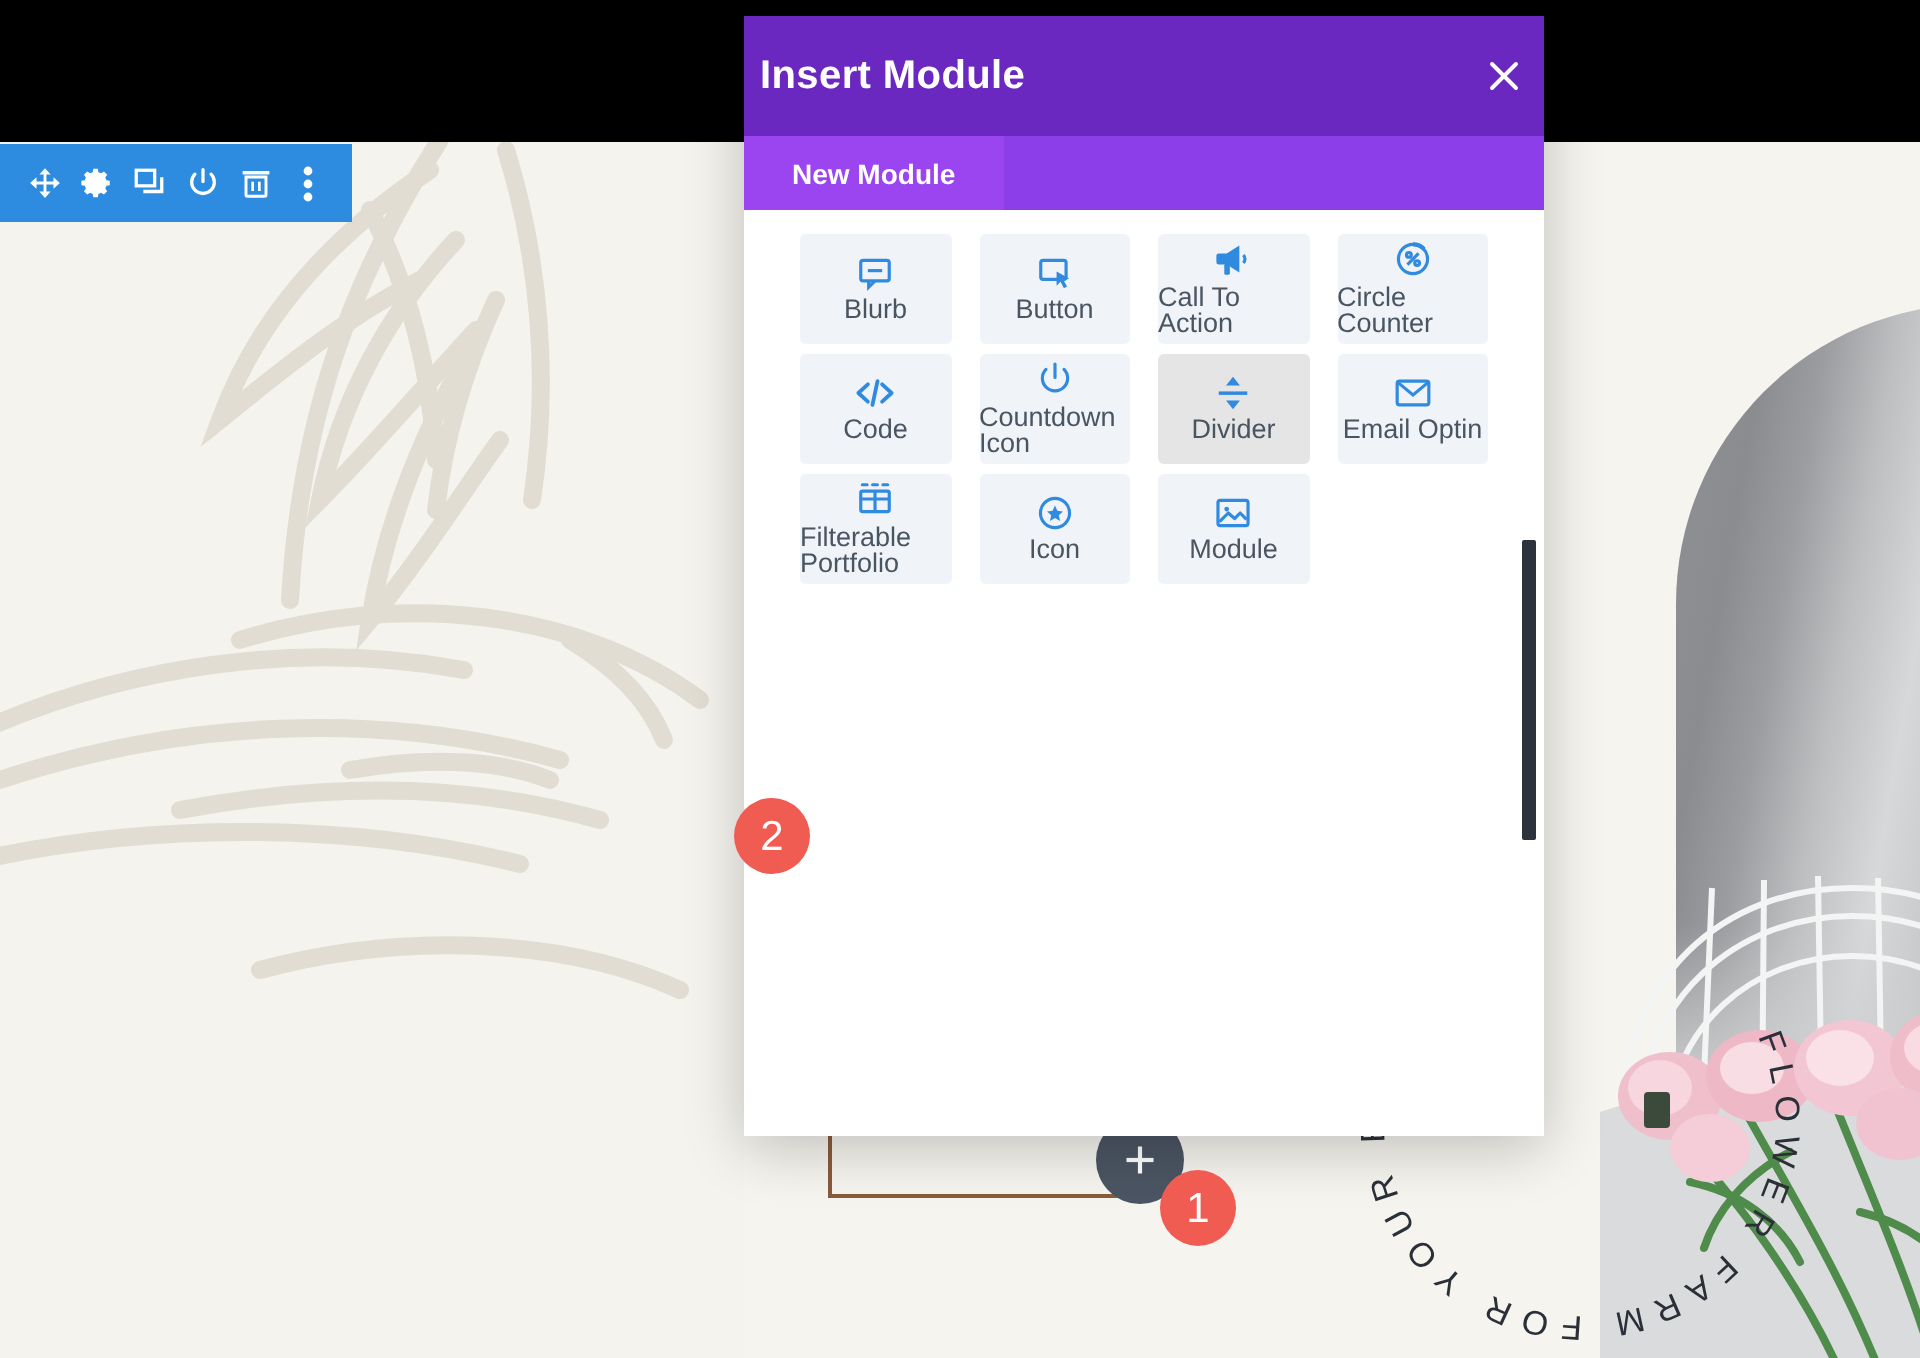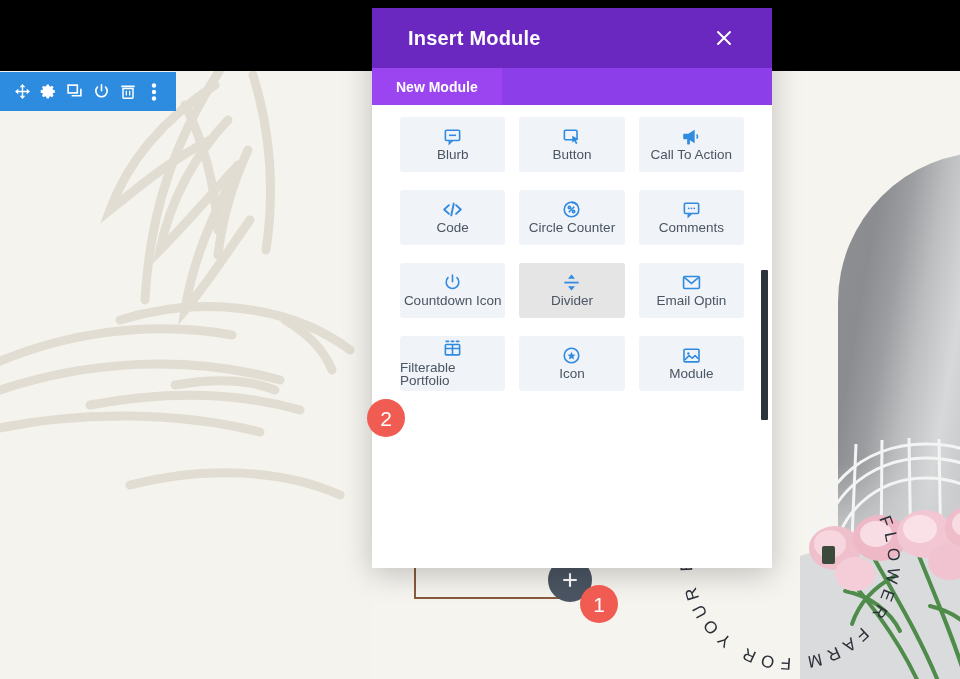--- a/index.html
+++ b/index.html
@@ -108,21 +108,21 @@
     position: absolute; left: 372px; top: 8px; width: 400px; height: 560px;
     background: #ffffff;
     box-shadow: 0 6px 28px rgba(0,0,0,.22);
     display: flex; flex-direction: column;
     overflow: hidden;
     z-index: 30;
   }
   .modal-header {
     height: 60px; background: #6b28c0;
     display: flex; align-items: center; justify-content: space-between;
-    padding: 0 36px;
+    padding: 0 8px;
     flex: 0 0 auto;
   }
   .modal-title {
     color: #fff; font-size: 20px; font-weight: bold; letter-spacing: .2px;
   }
   .modal-close {
     color: #fff; width: 24px; height: 24px;
     display: flex; align-items: center; justify-content: center;
     cursor: pointer;
   }
@@ -140,22 +140,22 @@
 
   .modal-body {
     position: relative;
     flex: 1 1 auto;
     background: #fff;
     overflow: hidden;
     padding: 12px 28px 0 28px;
   }
   .module-grid {
     display: grid;
-    grid-template-columns: 1fr 1fr 1fr;
-    gap: 18px 14px;
+    grid-template-columns: 1fr 1fr 1fr 1fr;
+    gap: 5px 14px;
   }
   .module-card {
     background: #f0f3f8;
     border-radius: 3px;
     height: 55px;
     display: flex; flex-direction: column;
     align-items: center; justify-content: center;
     gap: 3px;
     cursor: pointer;
   }
@@ -353,51 +353,39 @@
               <svg width="19" height="19" viewBox="0 0 24 24" fill="#2f8ae0">
                 <path d="M3 8.5h5l8-5v17l-8-5H3a1.5 1.5 0 0 1-1.5-1.5v-4A1.5 1.5 0 0 1 3 8.5z"></path>
                 <rect x="6.5" y="15" width="3.5" height="7" rx="1"></rect>
                 <path d="M18.5 9.5a3.5 3.5 0 0 1 0 5" fill="none" stroke="#2f8ae0" stroke-width="2"></path>
               </svg>
             </span>
             <span class="ml">Call To Action</span>
           </div>
           <div class="module-card">
             <span class="mi">
-              <svg width="21" height="19" viewBox="0 0 26 24" fill="none" stroke="#2f8ae0" stroke-width="2.4" stroke-linecap="round" stroke-linejoin="round">
-                <path d="M8.5 6.5 L2.5 12 L8.5 17.5"></path>
-                <path d="M17.5 6.5 L23.5 12 L17.5 17.5"></path>
-                <path d="M14.6 4.5 L11.4 19.5"></path>
-              </svg>
-            </span>
-            <span class="ml">Code</span>
-          </div>
-          <div class="module-card">
-            <span class="mi">
               <svg width="19" height="19" viewBox="0 0 24 24" fill="none" stroke="#2f8ae0" stroke-width="2">
                 <circle cx="12" cy="12" r="9.2"></circle>
                 <path d="M12 2.8a9.2 9.2 0 0 1 7 3" stroke-width="2.6"></path>
                 <circle cx="9.4" cy="9.4" r="1.5"></circle>
                 <circle cx="14.6" cy="14.6" r="1.5"></circle>
                 <path d="M15.5 8.5 L8.5 15.5"></path>
               </svg>
             </span>
             <span class="ml">Circle Counter</span>
           </div>
           <div class="module-card">
             <span class="mi">
-              <svg width="19" height="19" viewBox="0 0 24 24" fill="none" stroke="#2f8ae0" stroke-width="2">
-                <rect x="3" y="4" width="18" height="13" rx="1.5"></rect>
-                <path d="M8 17 L8 21 L12 17"></path>
-                <circle cx="8.5" cy="10.5" r="1.1" fill="#2f8ae0" stroke="none"></circle>
-                <circle cx="12" cy="10.5" r="1.1" fill="#2f8ae0" stroke="none"></circle>
-                <circle cx="15.5" cy="10.5" r="1.1" fill="#2f8ae0" stroke="none"></circle>
-              </svg>
-            </span>
-            <span class="ml">Comments</span>
+              <svg width="21" height="19" viewBox="0 0 26 24" fill="none" stroke="#2f8ae0" stroke-width="2.4" stroke-linecap="round" stroke-linejoin="round">
+                <path d="M8.5 6.5 L2.5 12 L8.5 17.5"></path>
+                <path d="M17.5 6.5 L23.5 12 L17.5 17.5"></path>
+                <path d="M14.6 4.5 L11.4 19.5"></path>
+              </svg>
+            </span>
+            <span class="ml">Code</span>
           </div>
           <div class="module-card">
             <span class="mi">
               <svg width="19" height="19" viewBox="0 0 24 24" fill="none" stroke="#2f8ae0" stroke-width="2" stroke-linecap="round">
                 <path d="M12 2.6 V11"></path>
                 <path d="M6.3 5.9a8 8 0 1 0 11.4 0"></path>
               </svg>
             </span>
             <span class="ml">Countdown Icon</span>
           </div>

